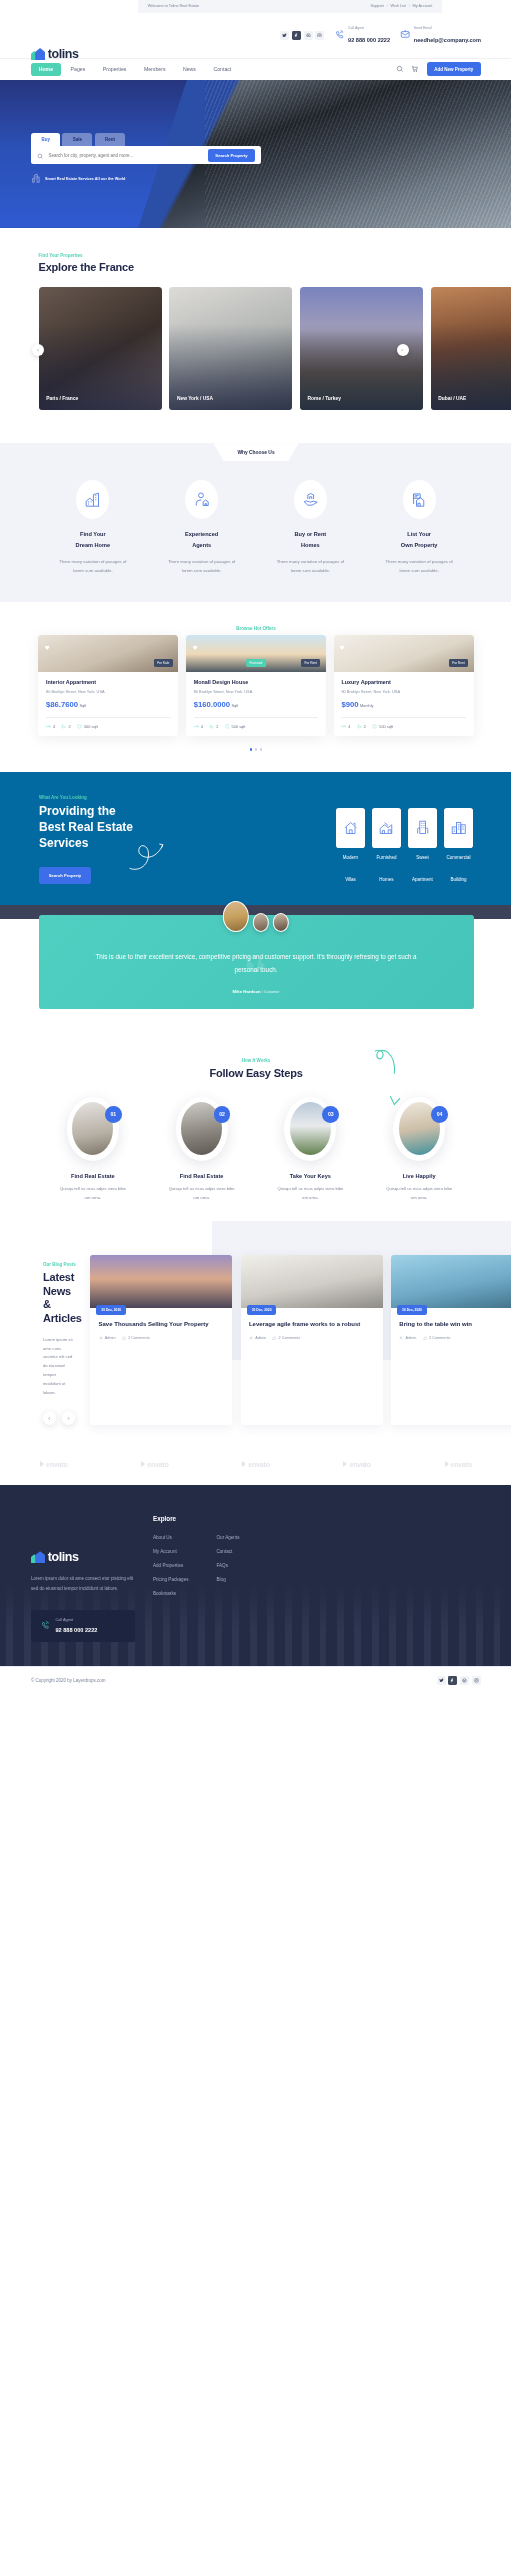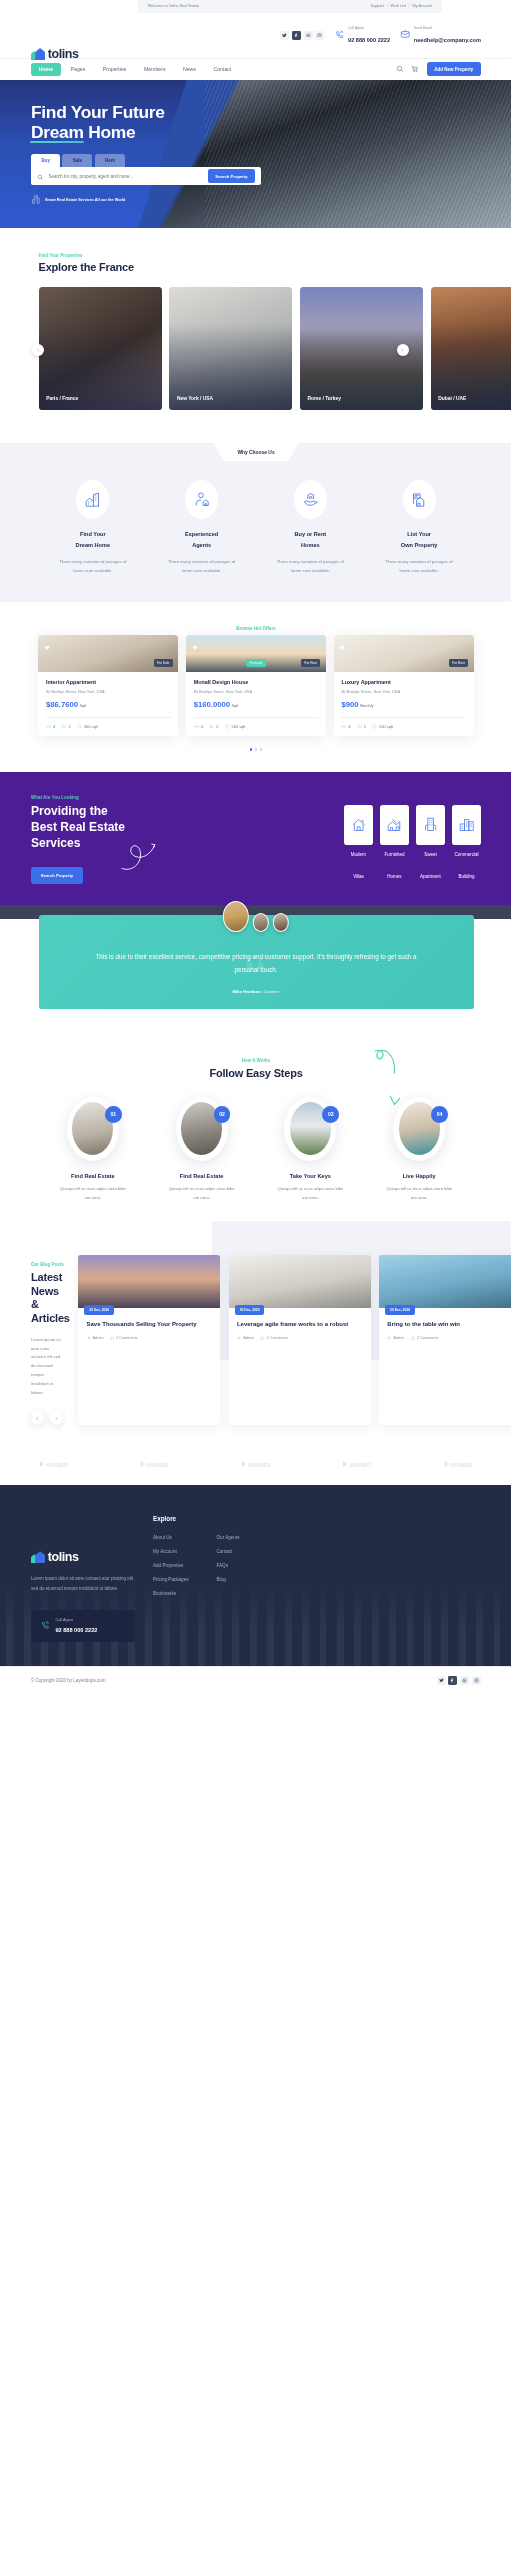--- a/index.html
+++ b/index.html
@@ -125,21 +125,21 @@
   .pcard .price small{font-size:3.9px;color:#6d7589;font-weight:normal;margin-left:1.4px;}
   .pcard .hr{height:0.7px;background:#eceef3;margin:7.7px 0 6.3px;}
   .meta{display:flex;align-items:center;gap:6.3px;font-size:3.9px;color:#6d7589;}
   .meta i{display:inline-flex;align-items:center;gap:2.1px;font-style:normal;}
   .meta svg{width:4.9px;height:4.9px;fill:none;stroke:#4fd1b4;stroke-width:1.3;}
   .dots{display:flex;gap:2.8px;justify-content:center;margin-top:12px;}
   .dots b{width:2.2px;height:2.2px;border-radius:50%;background:#ccd2de;display:block;}
   .dots b.on{background:#3b6ee8;}
 
   
-  .svc{background:#4c1d95;padding:23px 31px 21px;display:flex;align-items:center;}
+  .svc{background:#0369a1;padding:23px 39px 21px;display:flex;align-items:flex-end;}
   .svc-left{width:174px;}
   .svc .sub{color:#4fd1b4;font-size:4.5px;}
   .svc h2{font-size:12px;color:#fff;font-weight:bold;line-height:1.34;margin-top:3.5px;}
   .svc-left .btn-blue{margin-top:15.3px;padding:6.3px 9.8px;font-size:4.2px;}
   .svc-right{margin-left:auto;display:flex;gap:7px;padding-top:7px;}
   .svc-card{width:29px;text-align:center;}
   .svc-card .box{height:40px;background:#fff;border-radius:2.8px;display:flex;align-items:center;justify-content:center;}
   .svc-card .box svg{width:17.4px;height:17.4px;fill:none;stroke:#4f7ce8;stroke-width:1.1;}
   .svc-card span{display:block;font-size:4.5px;color:#fff;margin-top:6.3px;line-height:1.75;}
 
@@ -168,21 +168,21 @@
   .sph .inner{width:41px;height:53px;border-radius:50%;overflow:hidden;}
   .snum{position:absolute;right:-2.8px;top:9px;width:16.7px;height:16.7px;border-radius:50%;background:#3b6ee8;
     color:#fff;font-size:5.2px;font-weight:bold;display:flex;align-items:center;justify-content:center;}
   .scol h4{font-size:5.6px;font-weight:bold;color:#22284b;margin-top:12px;}
   .scol p{font-size:4.2px;color:#808899;line-height:2.1;margin-top:6.3px;padding:0 18px;}
   .arrow-deco{position:absolute;right:91px;top:9.8px;}
 
   
   .blog{padding:16.7px 0 21px;position:relative;}
   .blog-bg{position:absolute;right:0;top:0;width:300px;height:139px;background:#f1f3f8;}
-  .blog-in{position:relative;display:flex;padding-left:31px;z-index:2;}
+  .blog-in{position:relative;display:flex;padding-left:43px;z-index:2;}
   .blog-left{width:98px;padding-top:25px;}
   .blog-left .h2{font-size:11px;line-height:1.25;}
   .blog-left p{font-size:4.2px;color:#808899;line-height:2.1;margin-top:9.8px;padding-right:7px;}
   .bnav{display:flex;gap:5.6px;margin-top:14px;}
   .bnav div{width:13.2px;height:13.2px;border-radius:50%;background:#fff;box-shadow:0 1.4px 6.3px rgba(32,42,80,.14);
     display:flex;align-items:center;justify-content:center;cursor:pointer;}
   .bnav svg{width:4.9px;height:4.9px;fill:none;stroke:#2b3858;stroke-width:1.6;}
   .bcards{display:flex;gap:8.4px;margin-left:8.4px;padding-top:18px;}
   .bcard{width:142px;flex:none;background:#fff;border-radius:2.8px;overflow:hidden;box-shadow:0 2.8px 11px rgba(32,42,80,.07);}
   .bcard .img{height:53px;position:relative;}
@@ -328,24 +328,20 @@
             <circle cx="17" cy="19" r="1.4"></circle>
           </svg></span>
       <button class="btn-blue">Add New Property</button>
     </div>
   </div>
 
   <div class="hero">
     <div class="hero-img"></div>
     <div class="hero-blue"></div>
     <div class="hero-inner">
-      <h1>
-        <span>Find Your Future</span><br>
-        <span class="u">Dream</span><span> Home</span>
-      </h1>
       <div class="searchbar">
         <div class="tabs">
           <div class="tab on">Buy</div>
           <div class="tab">Sale</div>
           <div class="tab">Rent</div>
         </div>
         <div class="srow">
           <span><svg viewBox="0 0 24 24">
                 <circle cx="11" cy="11" r="7"></circle>
                 <path d="M16.5 16.5L21 21"></path>

